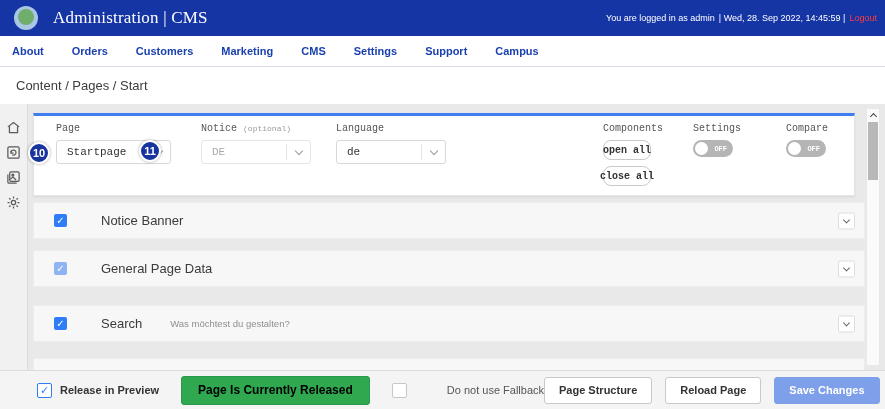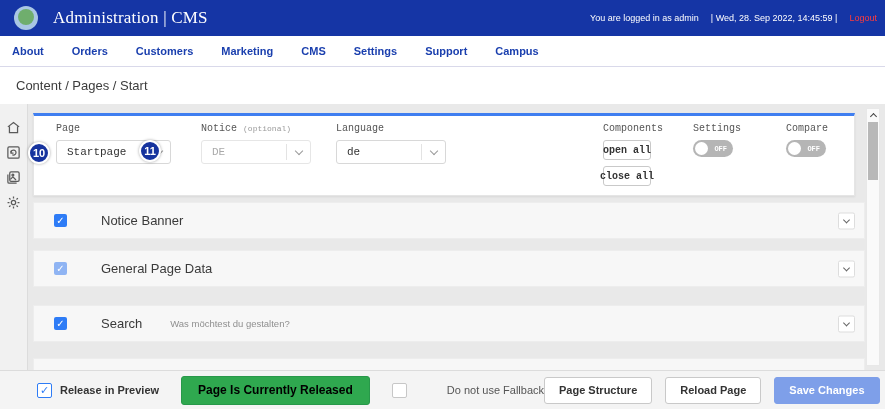--- a/index.html
+++ b/index.html
@@ -5,21 +5,21 @@
   * { margin:0; padding:0; box-sizing:border-box; }
   body { font-family:"Liberation Sans", sans-serif; background:#fff; }
   .screen { position:relative; width:885px; height:409px; background:#fff; overflow:hidden; }
 
   
   .header { position:absolute; top:0; left:0; right:0; height:36px; background:#1535a5; display:flex; align-items:center; }
   .logo { position:relative; width:24px; height:24px; margin-left:14px; flex:0 0 auto; }
   .logo-outer { position:absolute; inset:0; border-radius:50%; background:#a9c6e4; }
   .logo-inner { position:absolute; left:4px; top:3px; width:16px; height:16px; border-radius:50%; background:#6fae6d; }
   .header-title { color:#fff; font-size:17px; margin-left:15px; letter-spacing:.2px;font-family:Liberation Serif, serif; }
-  .header-right { position:absolute; right:8px; top:50%; transform:translateY(-50%); color:#fff; font-size:9px; display:flex; gap:12px; align-items:center; white-space:nowrap; }
+  .header-right { position:absolute; right:8px; top:50%; transform:translateY(-50%); color:#fff; font-size:9px; display:flex; gap:4px; align-items:center; white-space:nowrap; }
   .logout { color:#ff3b3b; cursor:pointer; }
 
   
   .nav { position:absolute; top:36px; left:0; right:0; height:31px; background:#fff; border-bottom:1px solid #d9d9ea; display:flex; align-items:center; padding-left:12px; gap:28px; }
   .nav-link { color:#1a3fae; font-weight:bold; font-size:11px; cursor:pointer; }
 
   
   .breadcrumb-bar { position:absolute; top:67px; left:0; right:0; height:37px; background:#fff; display:flex; align-items:center; padding-left:16px; }
   .breadcrumb { font-size:13px; color:#3c3c3c; }
 
@@ -31,21 +31,21 @@
 
   
   .panel { position:absolute; left:33px; top:9px; width:822px; height:83px; background:#fff; border:1px solid #e5e5e5; border-top:3px solid #3f7ef0; box-shadow:0 1px 2px rgba(0,0,0,.08); }
   .field { position:absolute; top:7px;font-family:Liberation Mono, monospace; }
   .field-label { font-size:10px; color:#555; margin-bottom:6px; white-space:nowrap; }
   .optional { font-size:8px; color:#9a9a9a; }
   .select { height:24px; background:#fff; border:1px solid #d8d8d8; border-radius:3px; display:flex; align-items:center; font-size:11px; color:#333; padding-left:10px; position:relative; cursor:pointer; }
   .select.disabled { color:#aaa; border-color:#e6e6e6; cursor:default; }
   .chev-wrap { position:absolute; right:0; top:3px; bottom:3px; width:24px; border-left:1px solid #e3e3e3; display:flex; align-items:center; justify-content:center; }
   .chevron-down { width:6px; height:6px; border-right:1.5px solid #9a9a9a; border-bottom:1.5px solid #9a9a9a; transform:rotate(45deg); margin-top:-3px; }
-  .btn-small { width:48px; height:20px; background:#fff; border:1px solid #c9c9c9; border-radius:3px; font-size:10px; font-weight:bold; color:#333; display:flex; align-items:center; justify-content:center; margin-bottom:6px; cursor:pointer; white-space:nowrap;text-align:center; }
+  .btn-small { width:48px; height:20px; background:#fff; border:1px solid #c9c9c9; border-radius:8px; font-size:10px; font-weight:bold; color:#333; display:flex; align-items:center; justify-content:center; margin-bottom:6px; cursor:pointer; white-space:nowrap;text-align:center; }
   .toggle { width:40px; height:17px; border-radius:9px; background:#b5b5b5; position:relative; cursor:pointer; }
   .toggle-knob { position:absolute; left:2px; top:2px; width:13px; height:13px; background:#fff; border-radius:50%; }
   .toggle-text { position:absolute; right:6px; top:50%; transform:translateY(-50%); color:#fff; font-size:7px; font-weight:bold; }
 
   
   .section-row { position:absolute; left:33px; width:832px; height:37px; background:#f7f7f7; border:1px solid #ededed; display:flex; align-items:center; }
   .checkbox { width:13px; height:13px; border-radius:2px; background:#2e7cf6; color:#fff; font-size:10px; line-height:1; display:flex; align-items:center; justify-content:center; margin-left:20px; flex:0 0 auto; cursor:pointer; }
   .checkbox.light { background:#8fb4f3; }
   .row-title { font-size:13px; color:#3a3a3a; margin-left:34px; white-space:nowrap; }
   .row-sub { font-size:9.5px; color:#8f8f8f; margin-left:28px; white-space:nowrap; }

